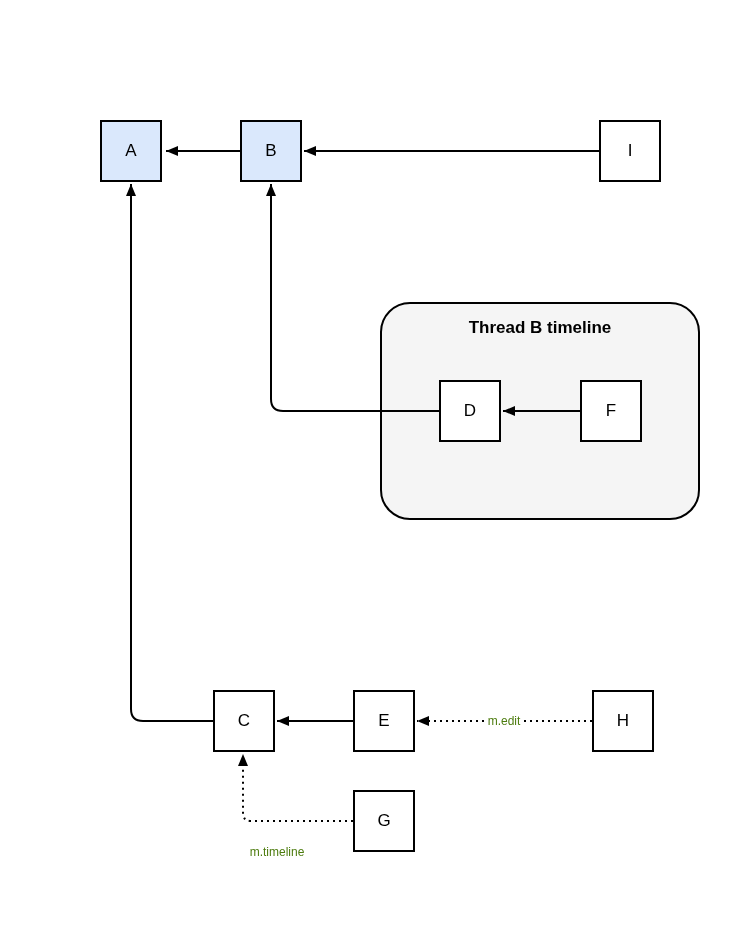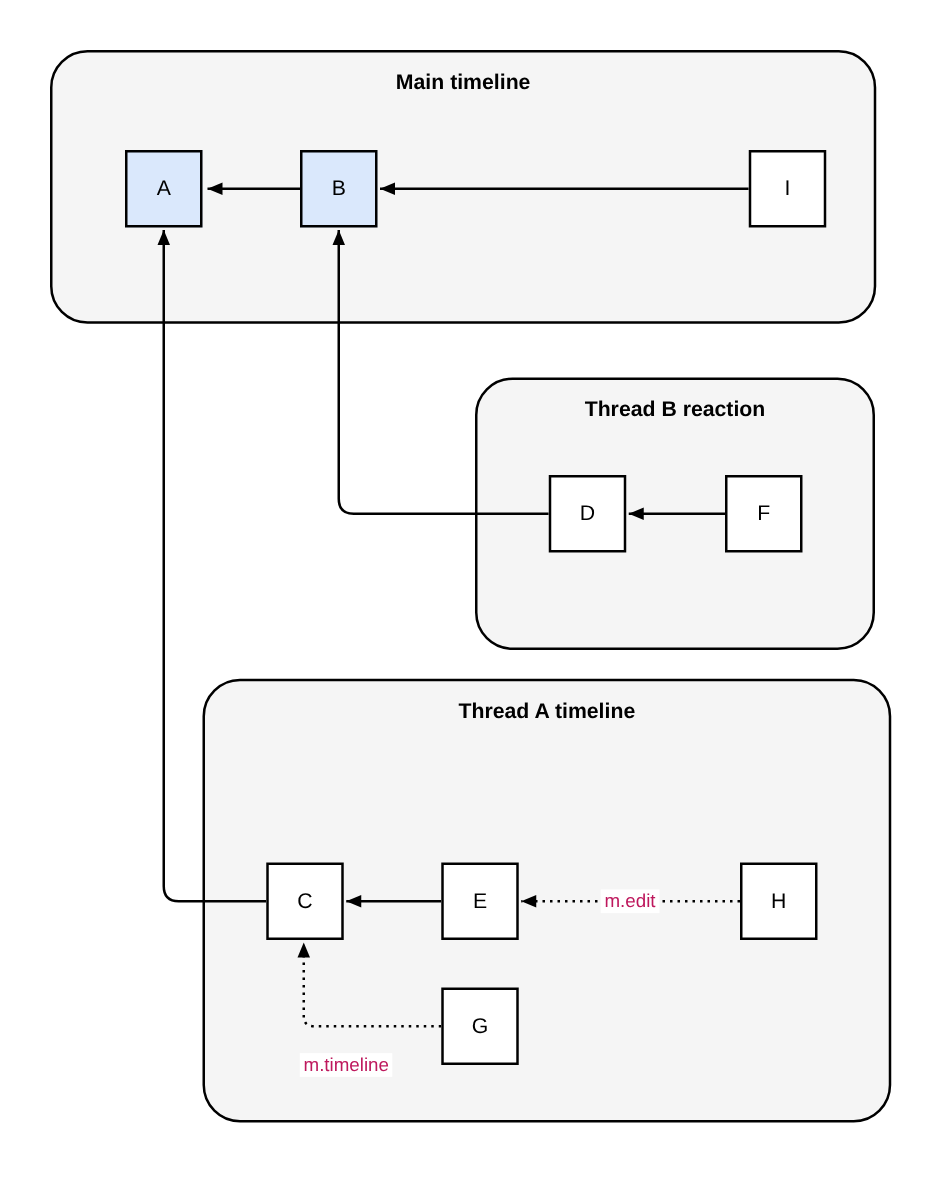--- a/index.html
+++ b/index.html
@@ -76,42 +76,36 @@
   #node-f { left: 580px; top: 380px; }
   #node-c { left: 213px; top: 690px; }
   #node-e { left: 353px; top: 690px; }
   #node-h { left: 592px; top: 690px; }
   #node-g { left: 353px; top: 790px; }
 
   .edge-label {
     position: absolute;
     transform: translate(-50%, -50%);
     background: #ffffff;
-    color: #be185d;
-    font-size: 15px;
+    color: #4d7c0f;
+    font-size: 12px;
     padding: 1px 3px;
     white-space: nowrap;
     z-index: 4;
   }
   #label-edit     { left: 504px; top: 721px; }
   #label-reaction { left: 277px; top: 852px; }
 </style>
 </head>
 <body>
 
 <div class="canvas">
 
-  <div class="group" id="group-main">
-    <div class="group-title">Main timeline</div>
-  </div>
   <div class="group" id="group-thread-b">
-    <div class="group-title">Thread B reaction</div>
-  </div>
-  <div class="group" id="group-thread-a">
-    <div class="group-title">Thread A timeline</div>
+    <div class="group-title">Thread B timeline</div>
   </div>
 
   <svg class="edges-layer" viewBox="0 0 756 942" xmlns="http://www.w3.org/2000/svg">
     <defs>
       <marker id="arrow" markerUnits="userSpaceOnUse" markerWidth="14" markerHeight="12" refX="13" refY="6" orient="auto">
         <path d="M 1 1 L 13 6 L 1 11 z" fill="#000000"></path>
       </marker>
     </defs>
 
     <path class="edge" d="M 240 151 L 166 151" marker-end="url(#arrow)"></path>

